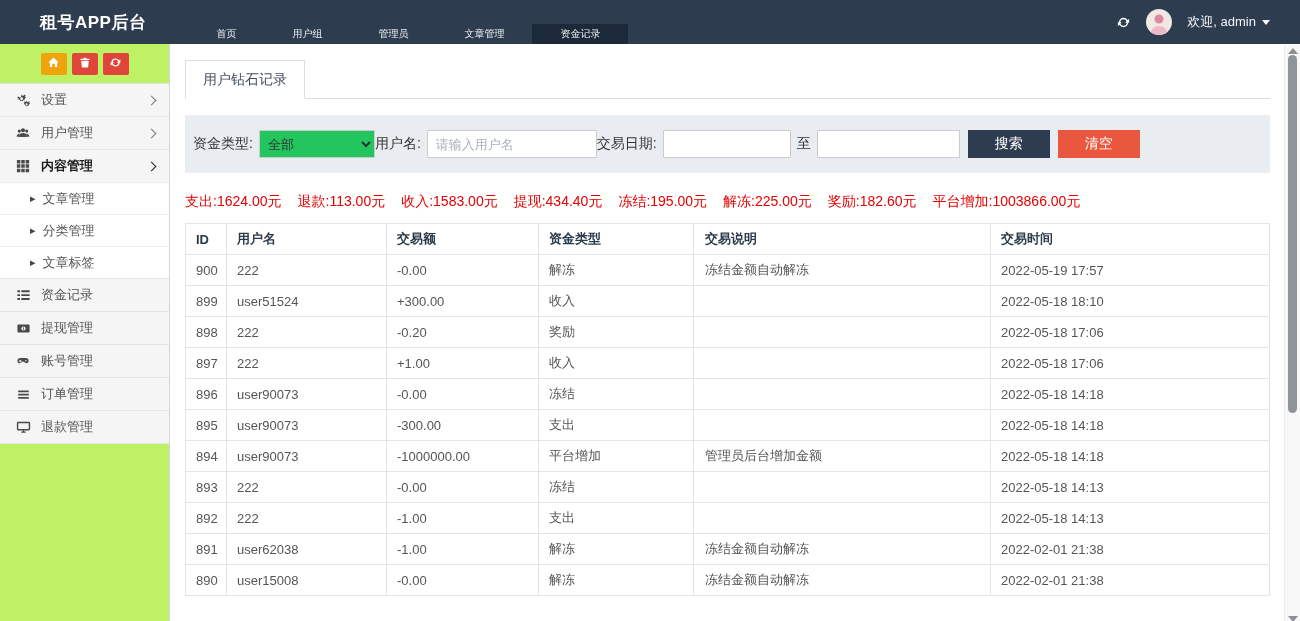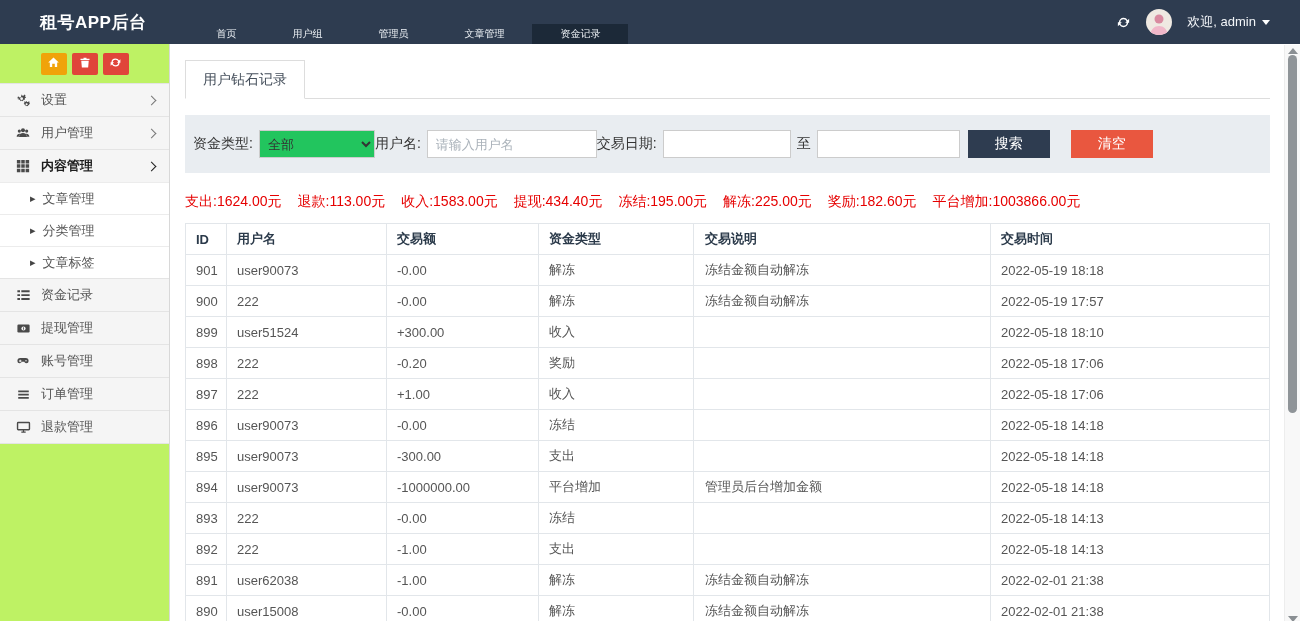--- a/index.html
+++ b/index.html
@@ -60,21 +60,21 @@
     font-size:13px; color:#333; padding:0 4px; }
   .filterbar input { height:28px; border:1px solid #ccc; background:#fff; font-size:13px;
     color:#a16207; padding:0 8px; }
   .filterbar input::placeholder { color:#aab2ba; }
   .in-user { width:170px; }
   .in-date1 { width:128px; }
   .in-date2 { width:143px; }
   .to-label { margin:0 6px; }
   .btn { height:28px; border:none; color:#fff; font-size:14px; padding:0 27px; cursor:pointer;text-align:center; }
   .btn-search { background:#2e3c50; margin-left:8px; }
-  .btn-clear { background:#e9573f; margin-left:21px; }
+  .btn-clear { background:#e9573f; margin-left:8px; }
 
   .summary { display:flex; gap:16px; margin:20px 0 12px; font-size:14px; color:#e60000; white-space:nowrap; }
 
   table { width:100%; border-collapse:collapse; font-size:13px; color:#555; table-layout:fixed; }
   th,td { border:1px solid #e2e6ea; height:31px; padding:0 10px; text-align:left;
     overflow:hidden; white-space:nowrap; }
   th { color:#2b3a4a; font-weight:bold; }
   th:nth-child(1),td:nth-child(1){ width:41px; }
   th:nth-child(2),td:nth-child(2){ width:160px; }
   th:nth-child(3),td:nth-child(3){ width:152px; }
@@ -272,28 +272,20 @@
             <th>ID</th>
             <th>用户名</th>
             <th>交易额</th>
             <th>资金类型</th>
             <th>交易说明</th>
             <th>交易时间</th>
           </tr>
         </thead>
       <tbody id="tbody">
           <tr>
-            <td>901</td>
-            <td>user90073</td>
-            <td>-0.00</td>
-            <td>解冻</td>
-            <td>冻结金额自动解冻</td>
-            <td>2022-05-19 18:18</td>
-          </tr>
-          <tr>
             <td>900</td>
             <td>222</td>
             <td>-0.00</td>
             <td>解冻</td>
             <td>冻结金额自动解冻</td>
             <td>2022-05-19 17:57</td>
           </tr>
           <tr>
             <td>899</td>
             <td>user51524</td>

